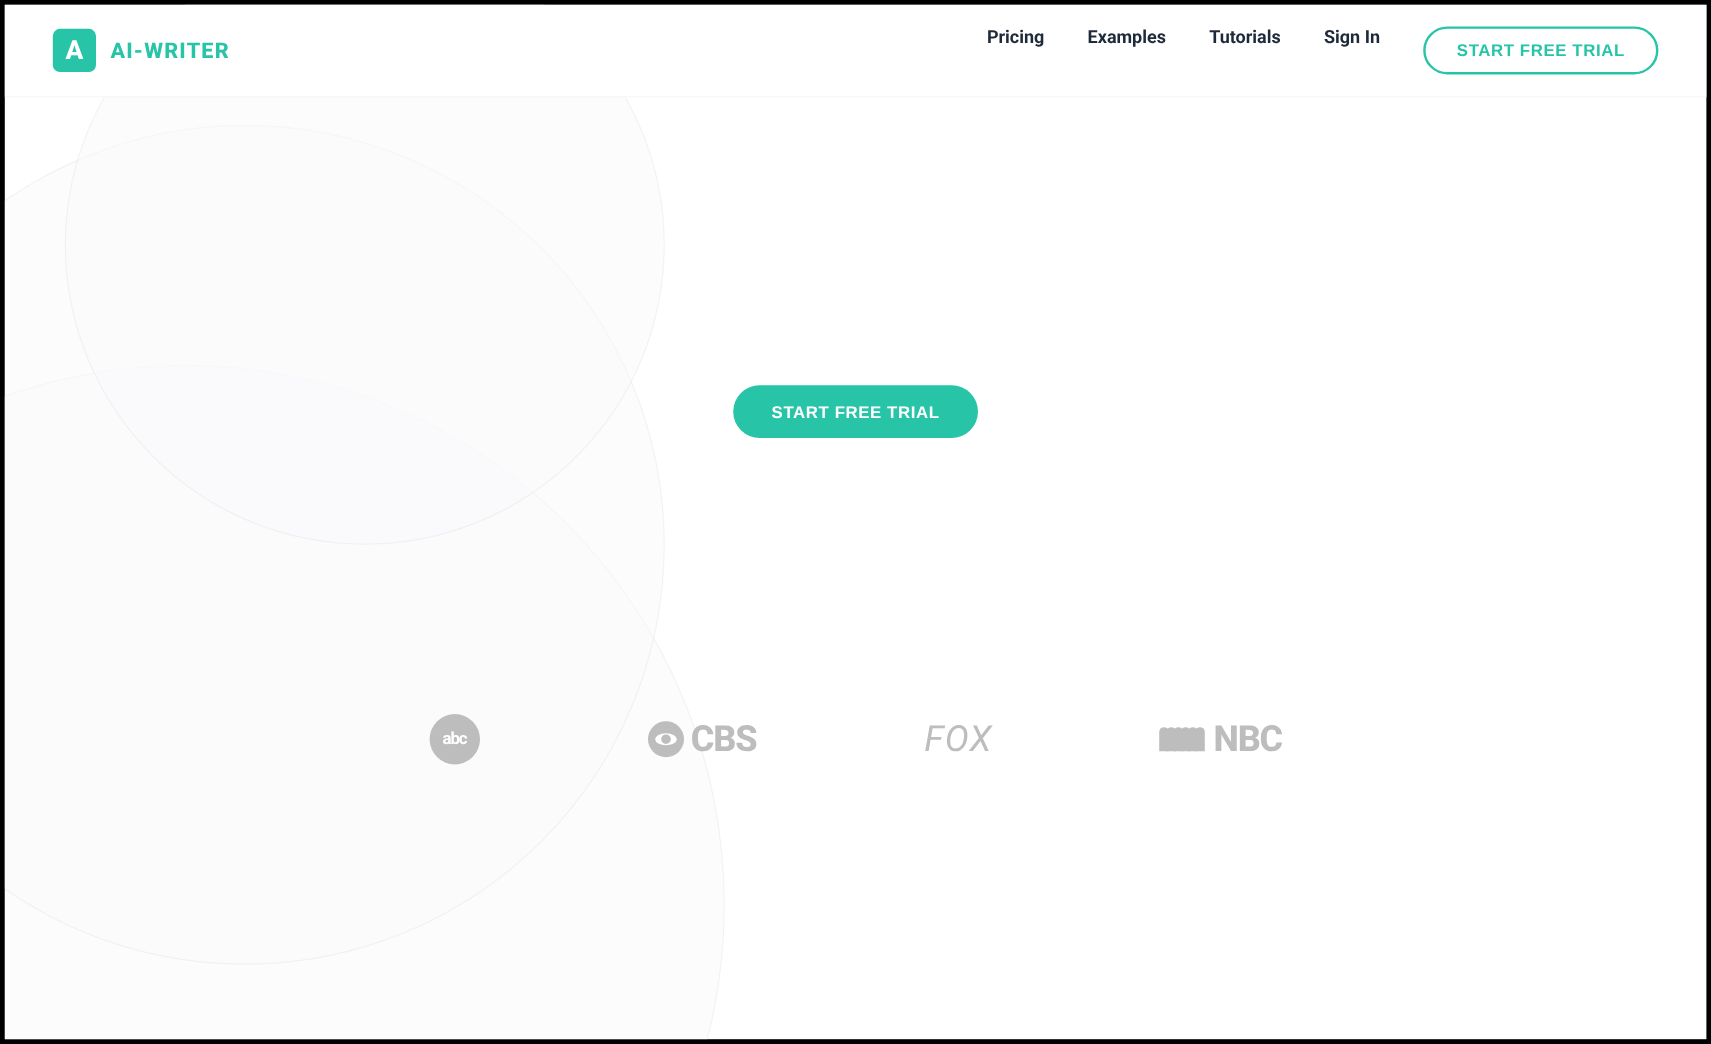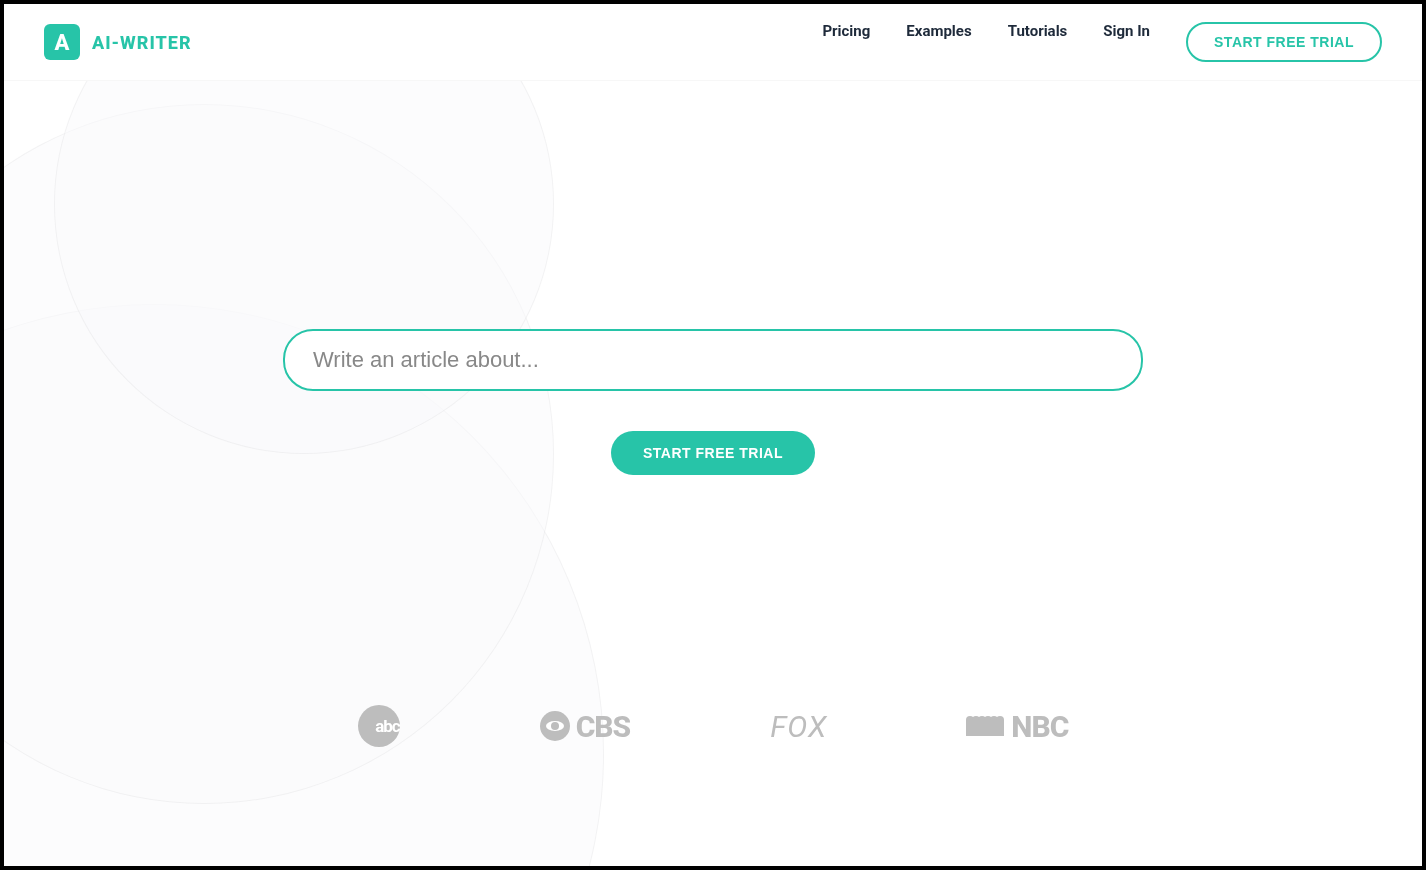--- a/index.html
+++ b/index.html
@@ -188,23 +188,23 @@
       letter-spacing: -1px;
     }
     
     .abc-circle {
       width: 42px;
       height: 42px;
       border-radius: 50%;
       background: #bdbdbd;
       display: flex;
       align-items: center;
-      justify-content: flex-end;
+      justify-content: center;
       color: #fff;
-      font-size: 17px;
+      font-size: 14px;
       font-weight: 700;
       letter-spacing: -1px;
     }
     
     .cbs-eye {
       width: 30px;
       height: 30px;
       border-radius: 50%;
       background: #bdbdbd;
       position: relative;
@@ -274,23 +274,20 @@
     <a class="nav-link">Pricing</a>
     <a class="nav-link">Examples</a>
     <a class="nav-link">Tutorials</a>
     <a class="nav-link">Sign In</a>
     <button class="cta-outline">START FREE TRIAL</button>
   </nav>
 </header>
 
 <section class="hero">
   
-  <div class="hero-input-wrap">
-    <input type="text" class="hero-input" placeholder="Write an article about..." style="">
-  </div>
   
   <button class="cta-solid">START FREE TRIAL</button>
 </section>
 
 <div class="press">
   <div class="press-logo">
     <div class="abc-circle">
       <span>abc</span>
     </div>
   </div>

